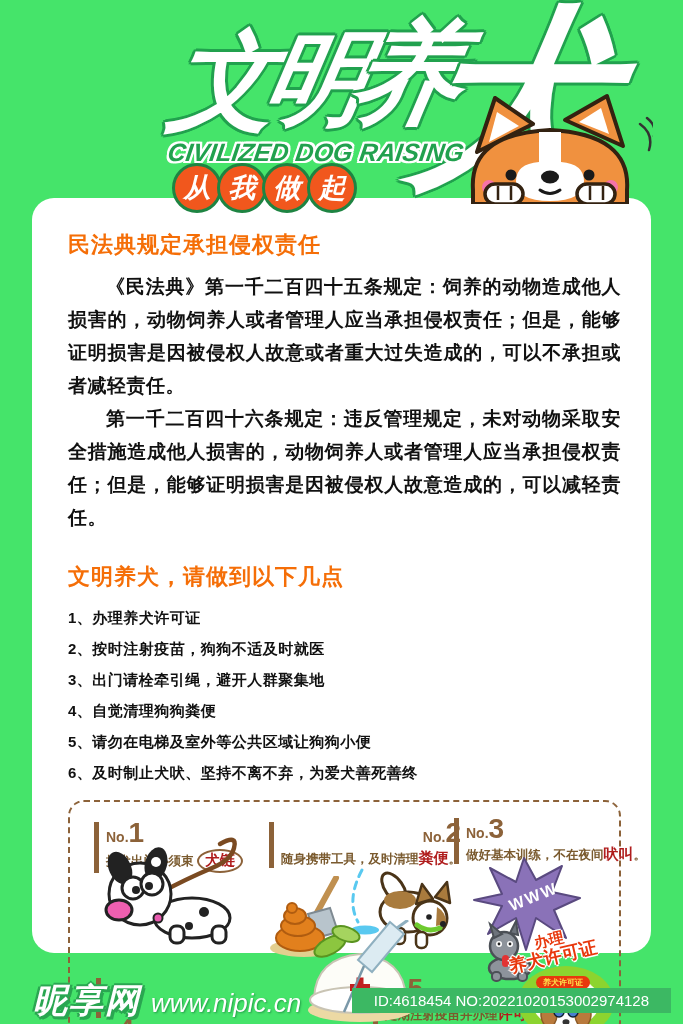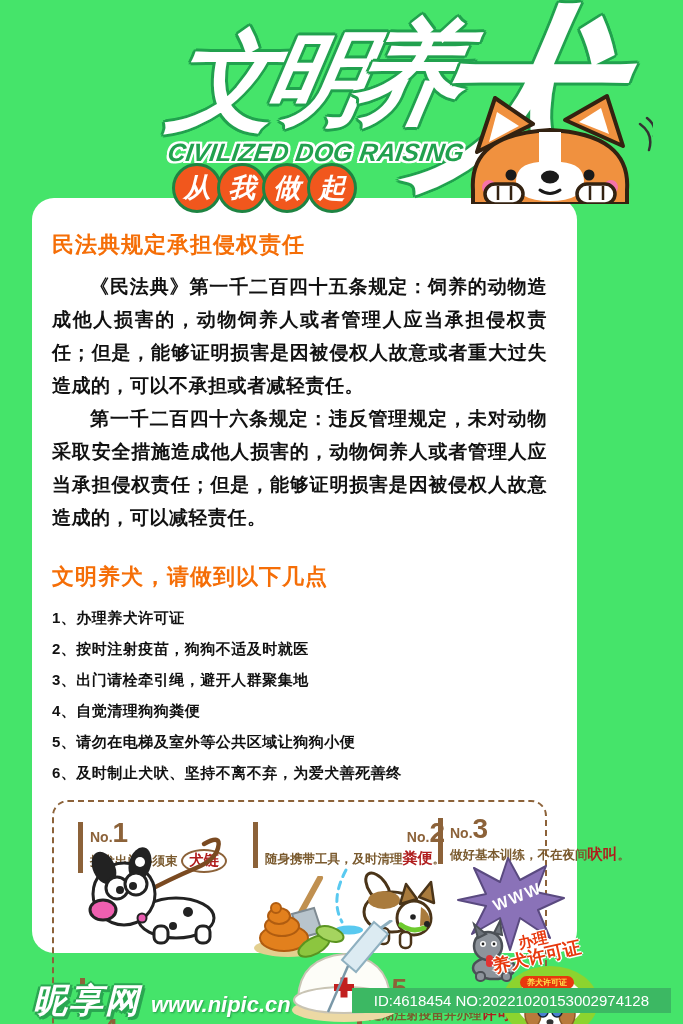--- a/index.html
+++ b/index.html
@@ -21,22 +21,22 @@
       2px 2px 0 #fff,-2px 2px 0 #fff,2px -2px 0 #fff,-2px -2px 0 #fff;}
   .badges{position:absolute;left:172px;top:163px;display:flex;z-index:4;}
   .badge{width:44px;height:44px;border-radius:50%;background:#f1571d;border:3px solid #1e8442;
     color:#fff;font-size:27px;font-weight:900;font-style:italic;display:flex;align-items:center;
     justify-content:center;margin-right:-5px;}
 
   
   .corgi{position:absolute;left:447px;top:90px;z-index:5;}
 
   
-  .panel{position:absolute;left:32px;top:198px;width:545px;height:755px;background:#fff;
-    border-radius:22px;z-index:2;box-sizing:border-box;padding:26px 30px 0 20px;}
+  .panel{position:absolute;left:32px;top:198px;width:619px;height:755px;background:#fff;
+    border-radius:22px;z-index:2;box-sizing:border-box;padding:26px 30px 0 36px;}
   .h-orange{color:#f56e07;font-size:22px;font-weight:900;margin:6px 0 10px 0;letter-spacing:1px;}
   .law-para{font-size:19px;font-weight:700;color:#111;line-height:33px;margin:0;
     text-indent:2em;text-align:justify;letter-spacing:0.5px;}
   .guide-list{list-style:none;margin:4px 0 0 0;padding:0;}
   .guide-list li{font-size:15px;font-weight:700;color:#111;line-height:31px;letter-spacing:0.5px;}
 
   
   .tips-box{position:relative;margin-top:12px;height:238px;border:2px dashed #8c6239;
     border-radius:16px;box-sizing:border-box;}
   .tip{position:absolute;display:flex;}
@@ -67,21 +67,21 @@
   .sticker-l2{font-size:18px;display:block;}
   .sticker-blob{position:absolute;left:38px;top:28px;}
   .sticker-banner{position:absolute;left:58px;top:42px;background:#e8380d;color:#ffe14d;
     font-size:8px;font-weight:700;padding:1px 7px;border-radius:8px;z-index:2;white-space:nowrap;}
 
   
   .footer-site{position:absolute;left:33px;top:978px;display:flex;align-items:baseline;z-index:6;}
   .site-name{font-size:34px;font-weight:900;font-style:italic;color:#fff;letter-spacing:2px;
     text-shadow:2.5px 0 0 #2aa651,-2.5px 0 0 #2aa651,0 2.5px 0 #2aa651,0 -2.5px 0 #2aa651,
       3px 3px 0 #2aa651;}
-  .site-url{font-size:22px;font-weight:700;font-style:italic;color:#fff;margin-left:10px;
+  .site-url{font-size:26px;font-weight:400;font-style:italic;color:#fff;margin-left:10px;
     text-shadow:1px 1px 2px rgba(0,90,40,0.5);}
   .id-box{position:absolute;right:12px;top:988px;background:#3cb863;color:#fff;font-size:15px;
     padding:4px 22px;z-index:6;}
 </style>
 </head>
 <body>
 
 <div class="poster">
 
   <div class="title-char tc0">文</div>

